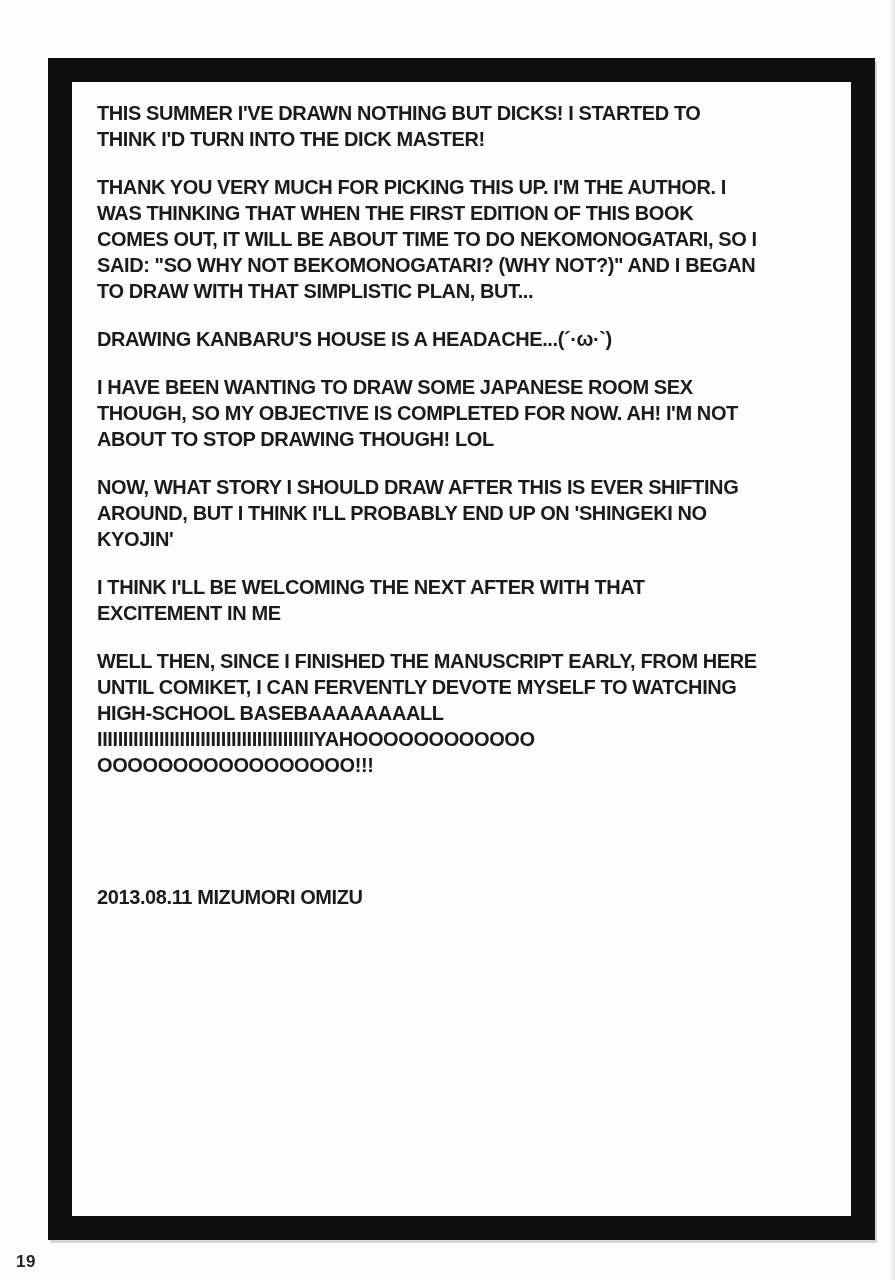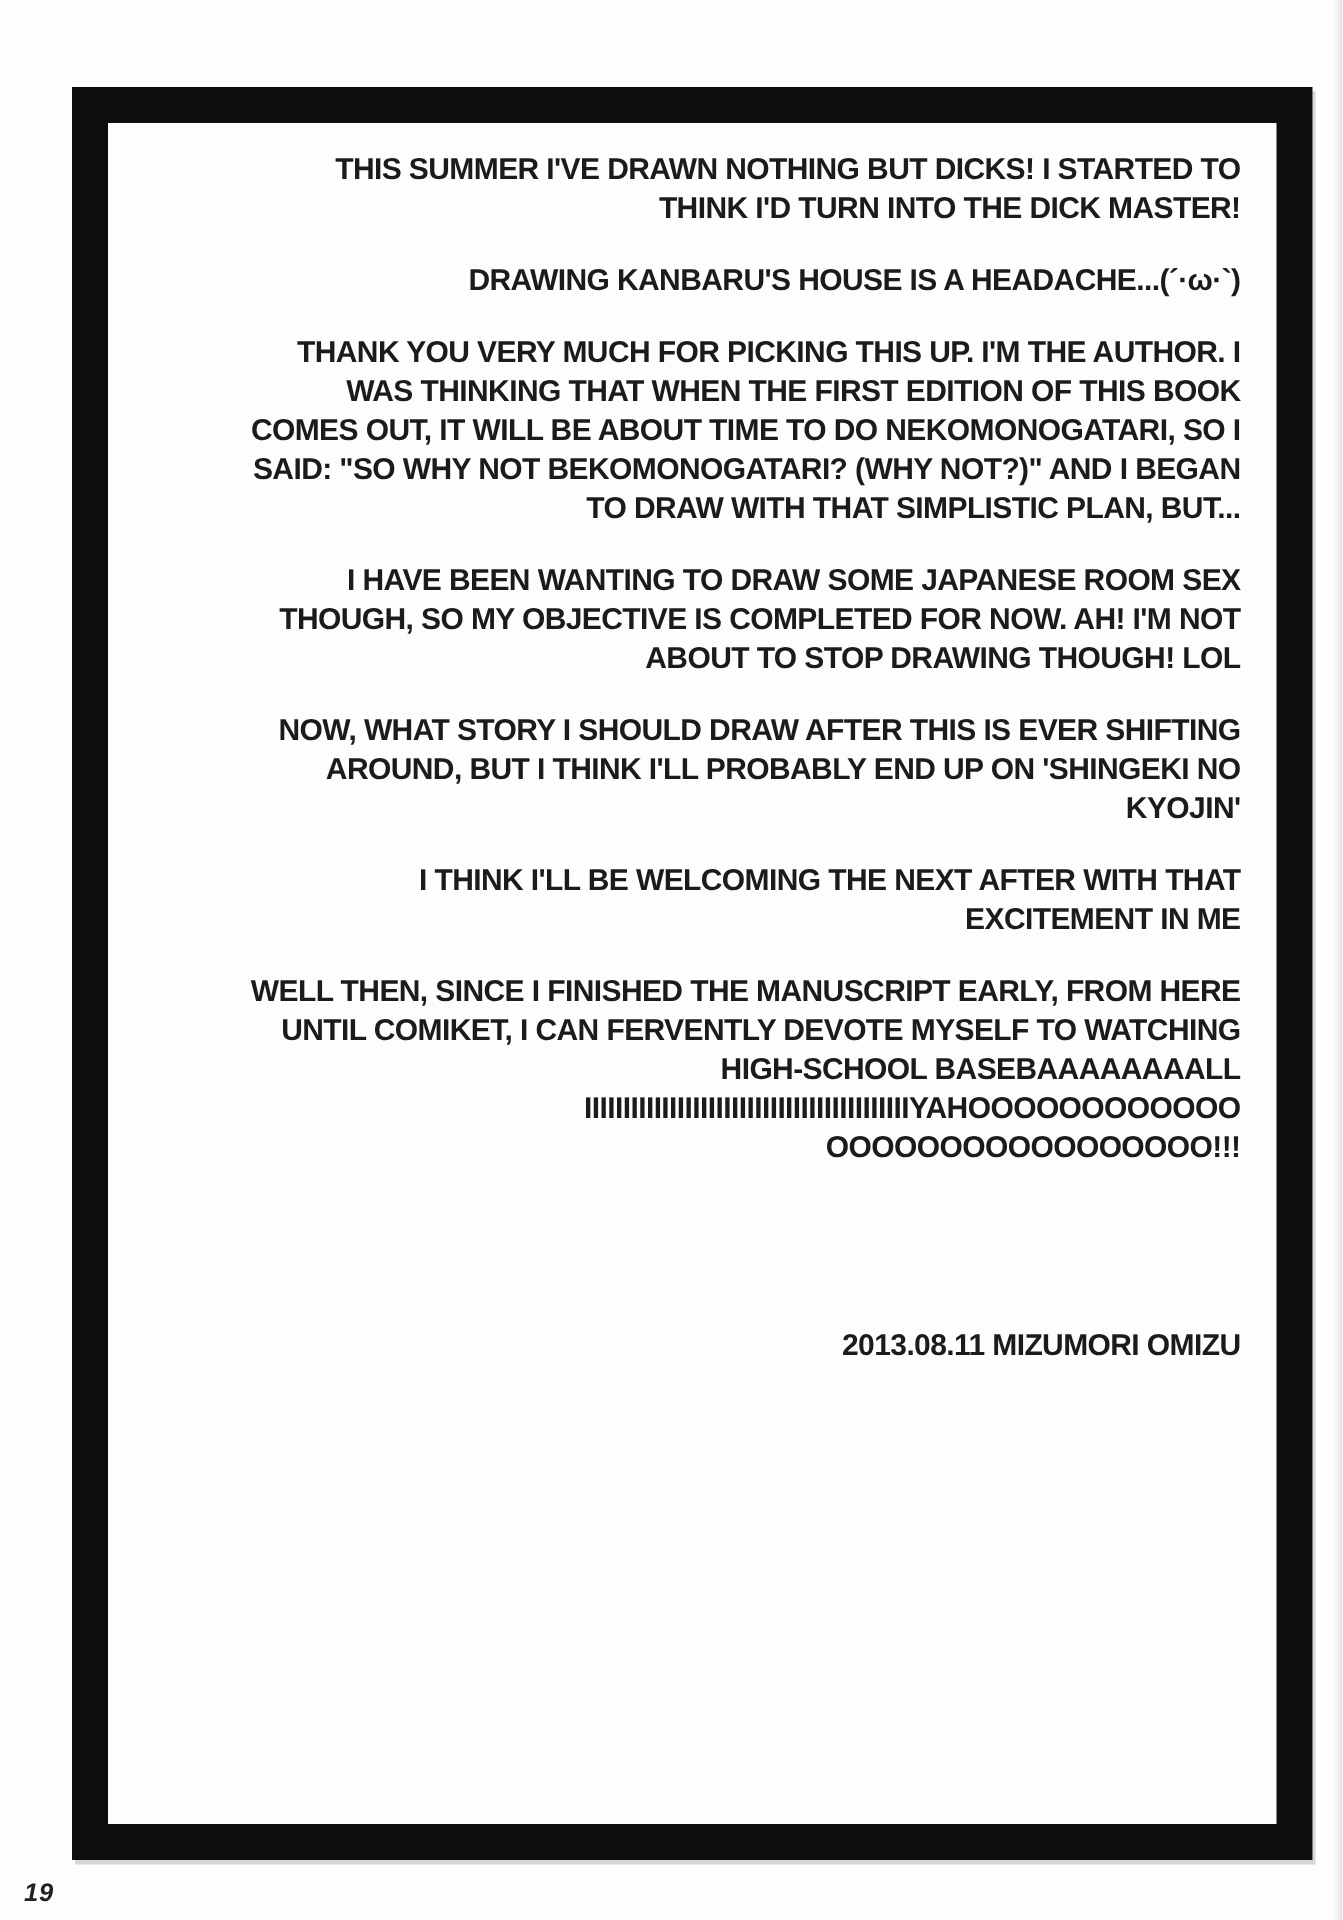--- a/index.html
+++ b/index.html
@@ -14,21 +14,20 @@
     height: 1280px;
     background: var(--background);
     font-family: "Liberation Sans", "DejaVu Sans", sans-serif;
     overflow: hidden;
   }
   .page {
     position: relative;
     width: 895px;
     height: 1280px;
     background: var(--background);
-    text-align: right;
   }
   .frame {
     position: absolute;
     left: 48px;
     top: 58px;
     width: 827px;
     height: 1182px;
     border: 24px solid var(--frame);
     background: var(--background);
     box-shadow: 2px 3px 0 var(--shadow);
@@ -51,46 +50,45 @@
     margin-bottom: 0;
   }
   .page-number {
     position: absolute;
     left: 16px;
     bottom: 8px;
     font-size: 17px;
     font-weight: 700;
     color: #222222;
     letter-spacing: 0.5px;
-    font-style: italic;
   }
   .scan-edge-shadow {
     position: absolute;
     right: 0;
     top: 0;
     width: 6px;
     height: 100%;
     background: linear-gradient(to right, rgba(0,0,0,0), rgba(0,0,0,0.10));
     pointer-events: none;
   }
 </style>
 </head>
 <body>
 
 <div class="page">
   <div class="frame">
     <div class="content">
       <p>THIS SUMMER I'VE DRAWN NOTHING BUT DICKS! I STARTED TO
 THINK I'D TURN INTO THE DICK MASTER!</p>
-      <p>DRAWING KANBARU'S HOUSE IS A HEADACHE...(´·ω·`)</p>
       <p>THANK YOU VERY MUCH FOR PICKING THIS UP. I'M THE AUTHOR. I
 WAS THINKING THAT WHEN THE FIRST EDITION OF THIS BOOK
 COMES OUT, IT WILL BE ABOUT TIME TO DO NEKOMONOGATARI, SO I
 SAID: "SO WHY NOT BEKOMONOGATARI? (WHY NOT?)" AND I BEGAN
 TO DRAW WITH THAT SIMPLISTIC PLAN, BUT...</p>
+      <p>DRAWING KANBARU'S HOUSE IS A HEADACHE...(´·ω·`)</p>
       <p>I HAVE BEEN WANTING TO DRAW SOME JAPANESE ROOM SEX
 THOUGH, SO MY OBJECTIVE IS COMPLETED FOR NOW. AH! I'M NOT
 ABOUT TO STOP DRAWING THOUGH! LOL</p>
       <p>NOW, WHAT STORY I SHOULD DRAW AFTER THIS IS EVER SHIFTING
 AROUND, BUT I THINK I'LL PROBABLY END UP ON 'SHINGEKI NO
 KYOJIN'</p>
       <p>I THINK I'LL BE WELCOMING THE NEXT AFTER WITH THAT
 EXCITEMENT IN ME</p>
       <p>WELL THEN, SINCE I FINISHED THE MANUSCRIPT EARLY, FROM HERE
 UNTIL COMIKET, I CAN FERVENTLY DEVOTE MYSELF TO WATCHING

